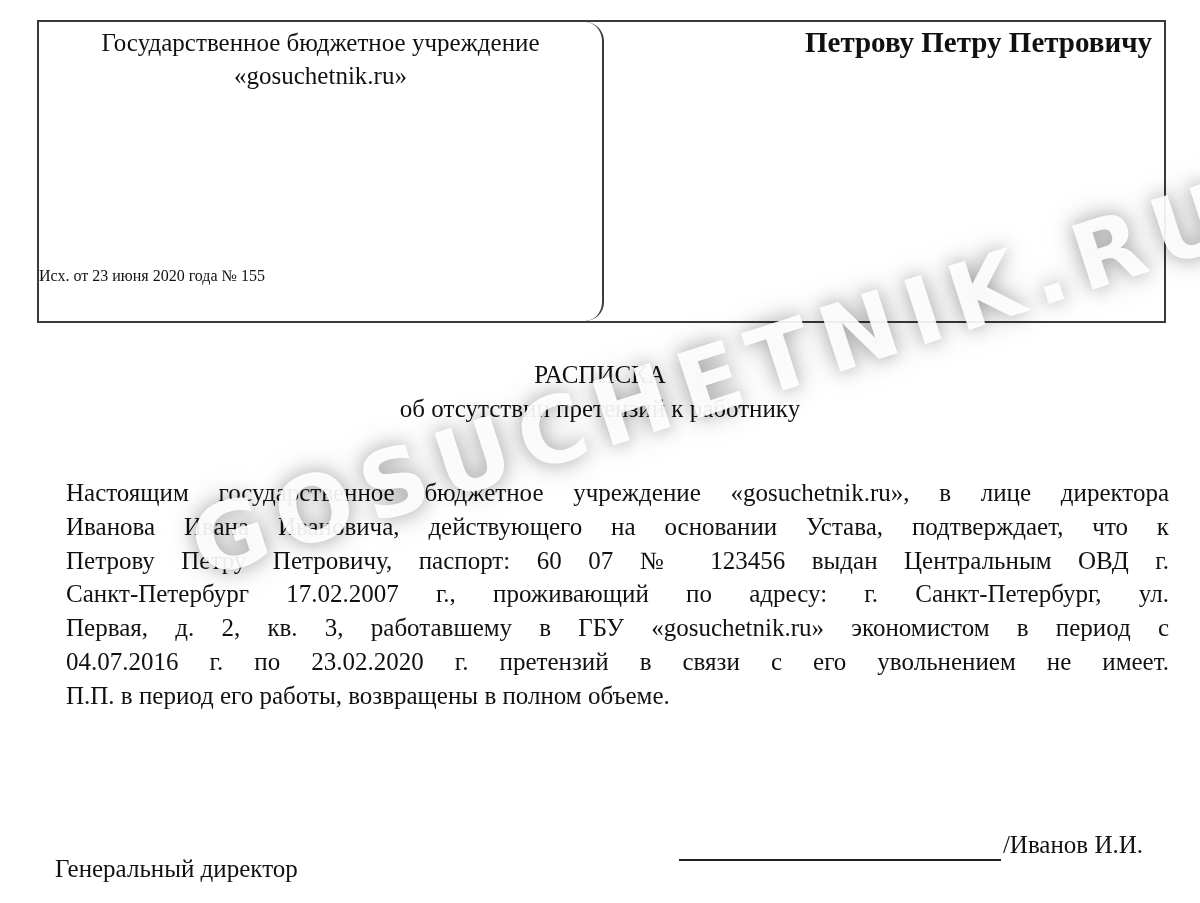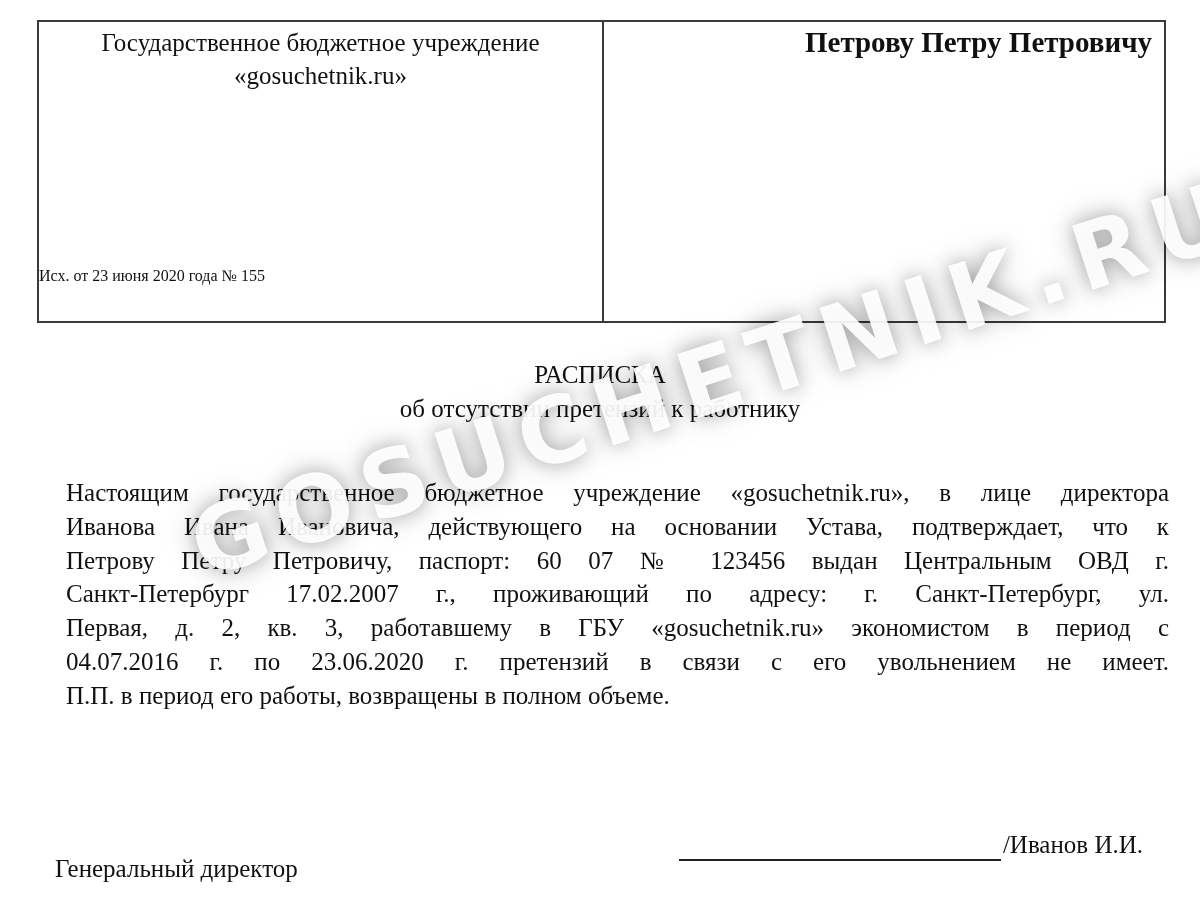--- a/index.html
+++ b/index.html
@@ -24,20 +24,21 @@
       border: 2px solid #3a3a3a;
       box-sizing: border-box;
       display: flex;
     }
     .cell-left {
       width: 565px;
       height: 100%;
       border-right: 2px solid #3a3a3a;
       box-sizing: border-box;
       position: relative;
+      border-radius: 19px;
     }
     .cell-right {
       flex: 1;
       height: 100%;
       position: relative;
     }
     .org-name {
       position: absolute;
       top: 4px;
       left: 0;
@@ -170,21 +171,21 @@
 
 <div class="doc-title">РАСПИСКА</div>
 <div class="doc-subtitle">об отсутствии претензий к работнику</div>
 
 <div class="body-text">
   <span class="line">Настоящим государственное бюджетное учреждение «gosuchetnik.ru», в лице директора</span>
   <span class="line">Иванова Ивана Ивановича, действующего на основании Устава, подтверждает, что к</span>
   <span class="line">Петрову Петру Петровичу, паспорт: 60 07 № 123456 выдан Центральным ОВД г.</span>
   <span class="line">Санкт-Петербург 17.02.2007 г., проживающий по адресу: г. Санкт-Петербург, ул.</span>
   <span class="line">Первая,  д. 2, кв. 3, работавшему в ГБУ «gosuchetnik.ru» экономистом в период с</span>
-  <span class="line">04.07.2016 г. по 23.06.2020 г. претензий в связи с его увольнением не имеет.</span>
+  <span class="line">04.07.2016 г. по 23.02.2020 г. претензий в связи с его увольнением не имеет.</span>
   <span class="line last">П.П. в период его работы, возвращены в полном объеме.</span>
 </div>
 
 <div class="sign-row">
   <div class="sign-position">Генеральный директор</div>
   <div class="sign-right">
     <span class="sign-line"></span>
     <span>/Иванов И.И.</span>
   </div>
 </div>

